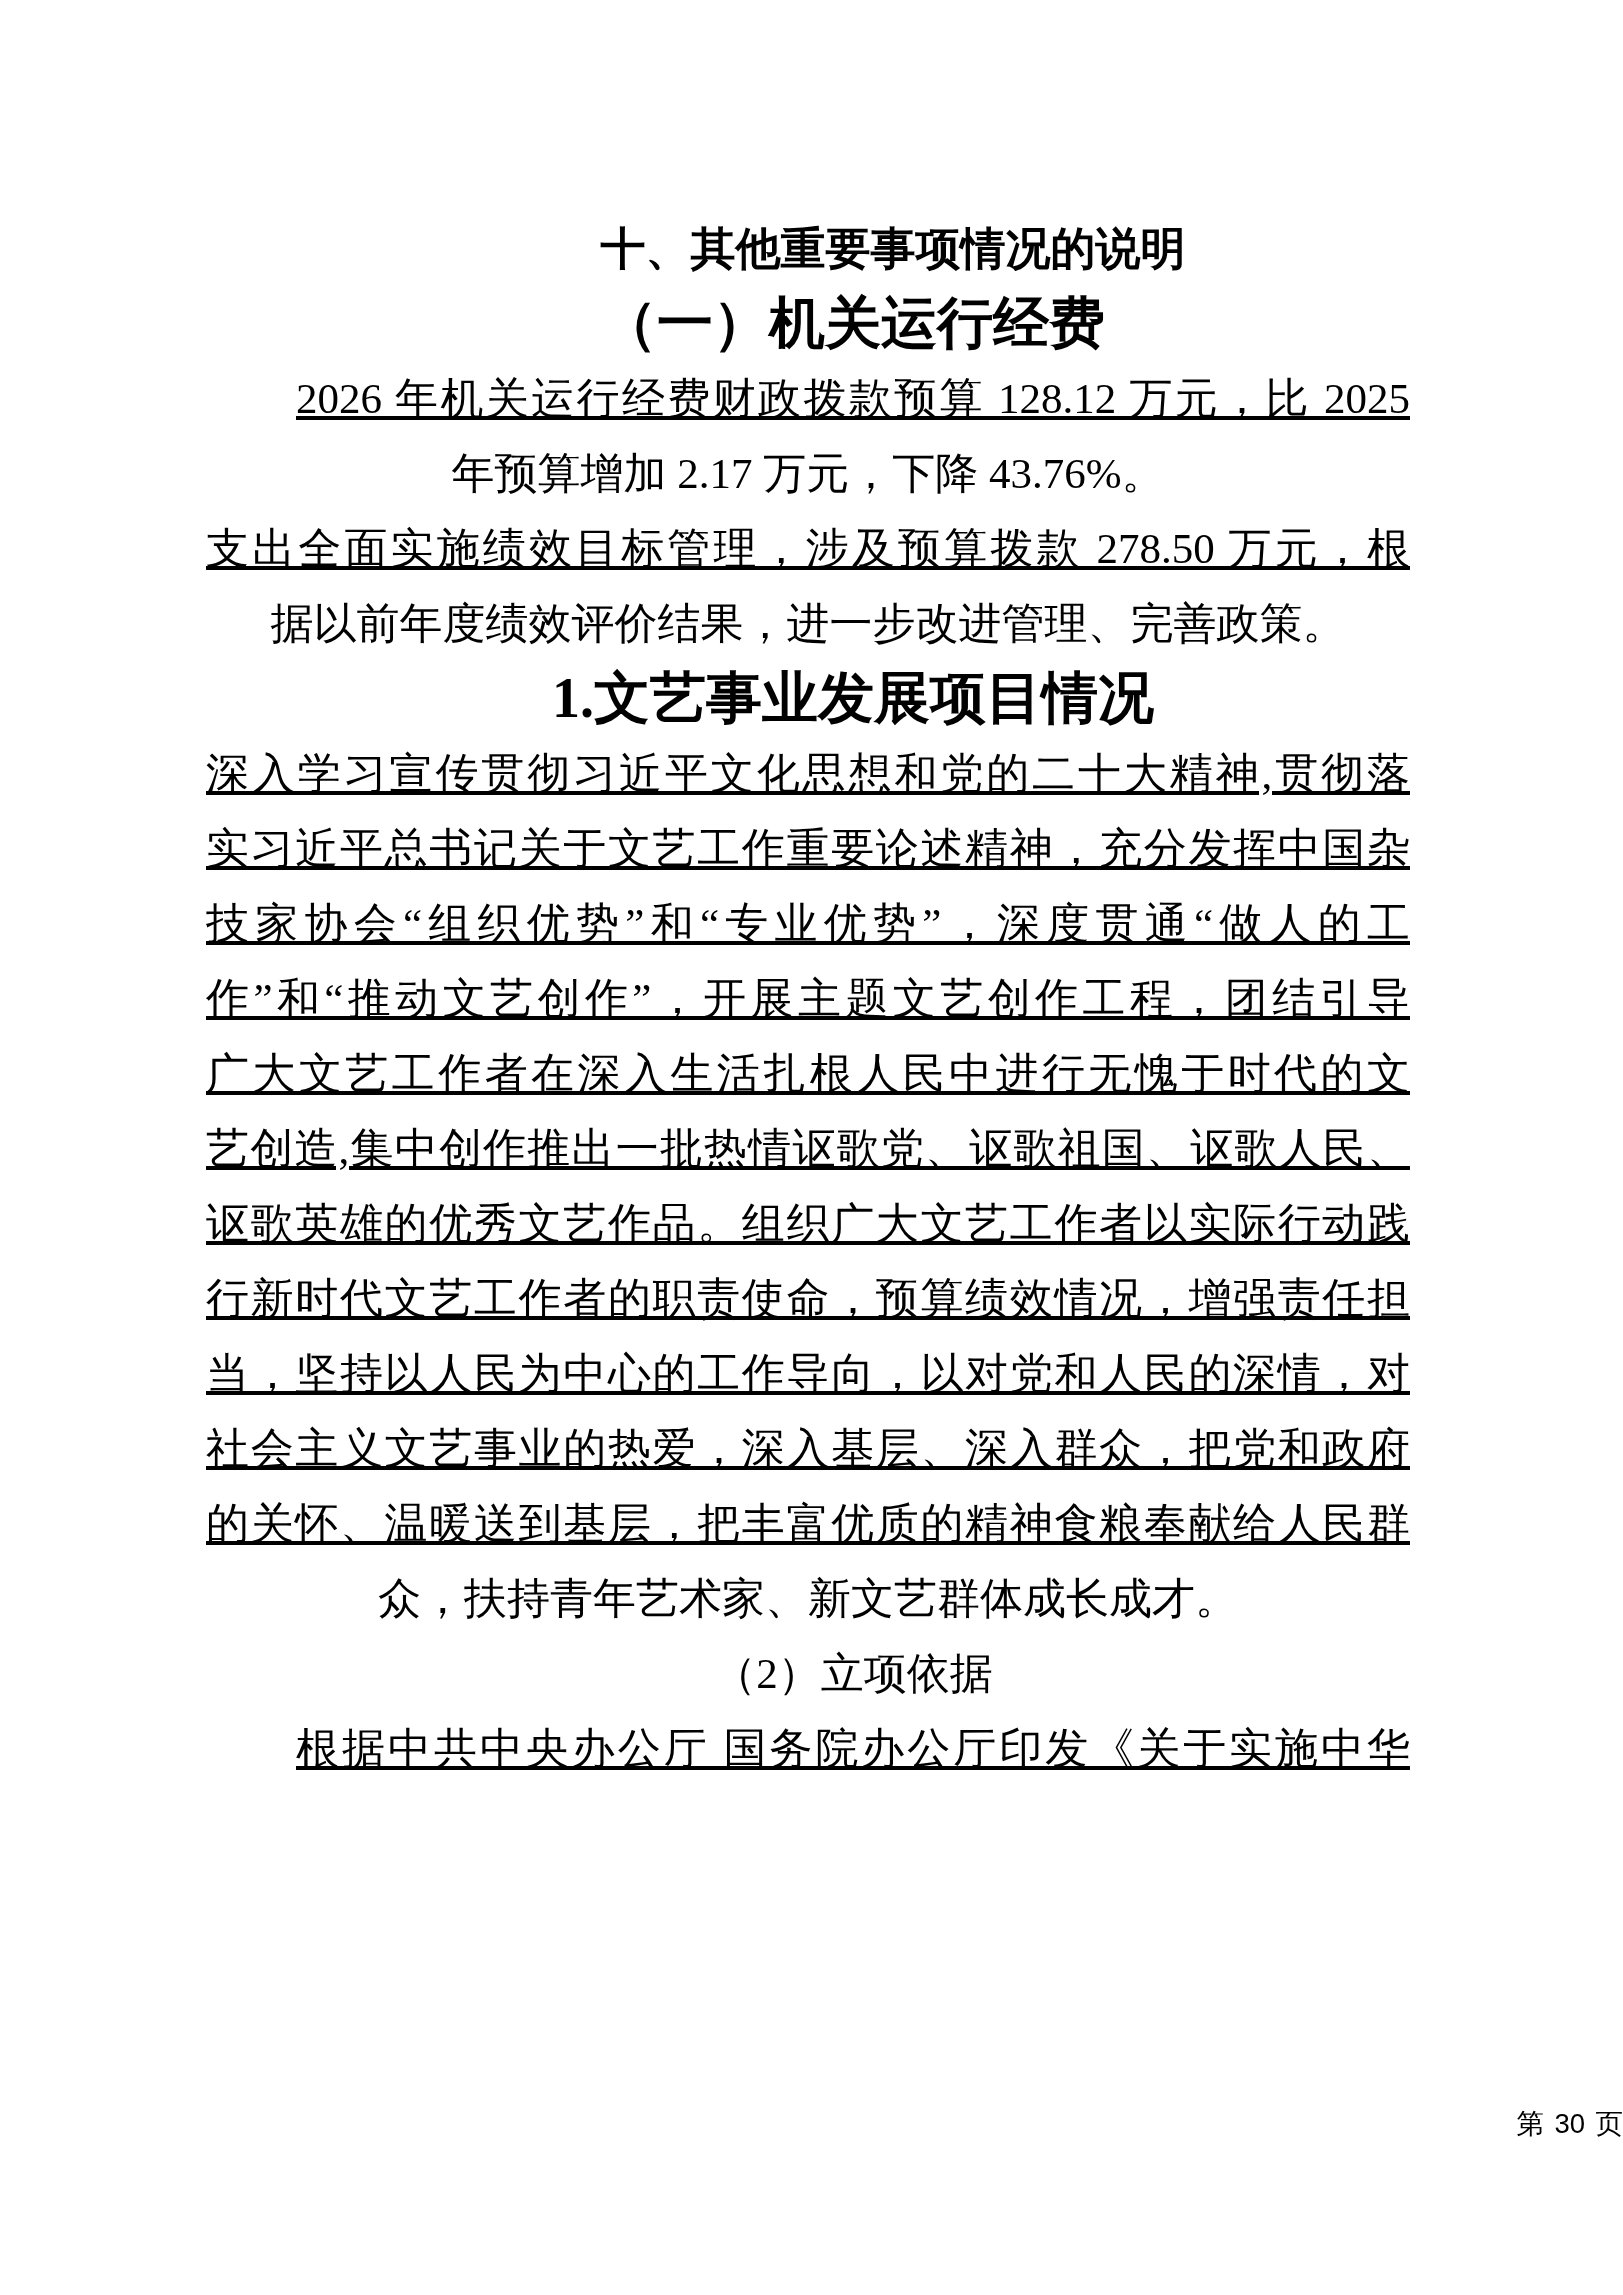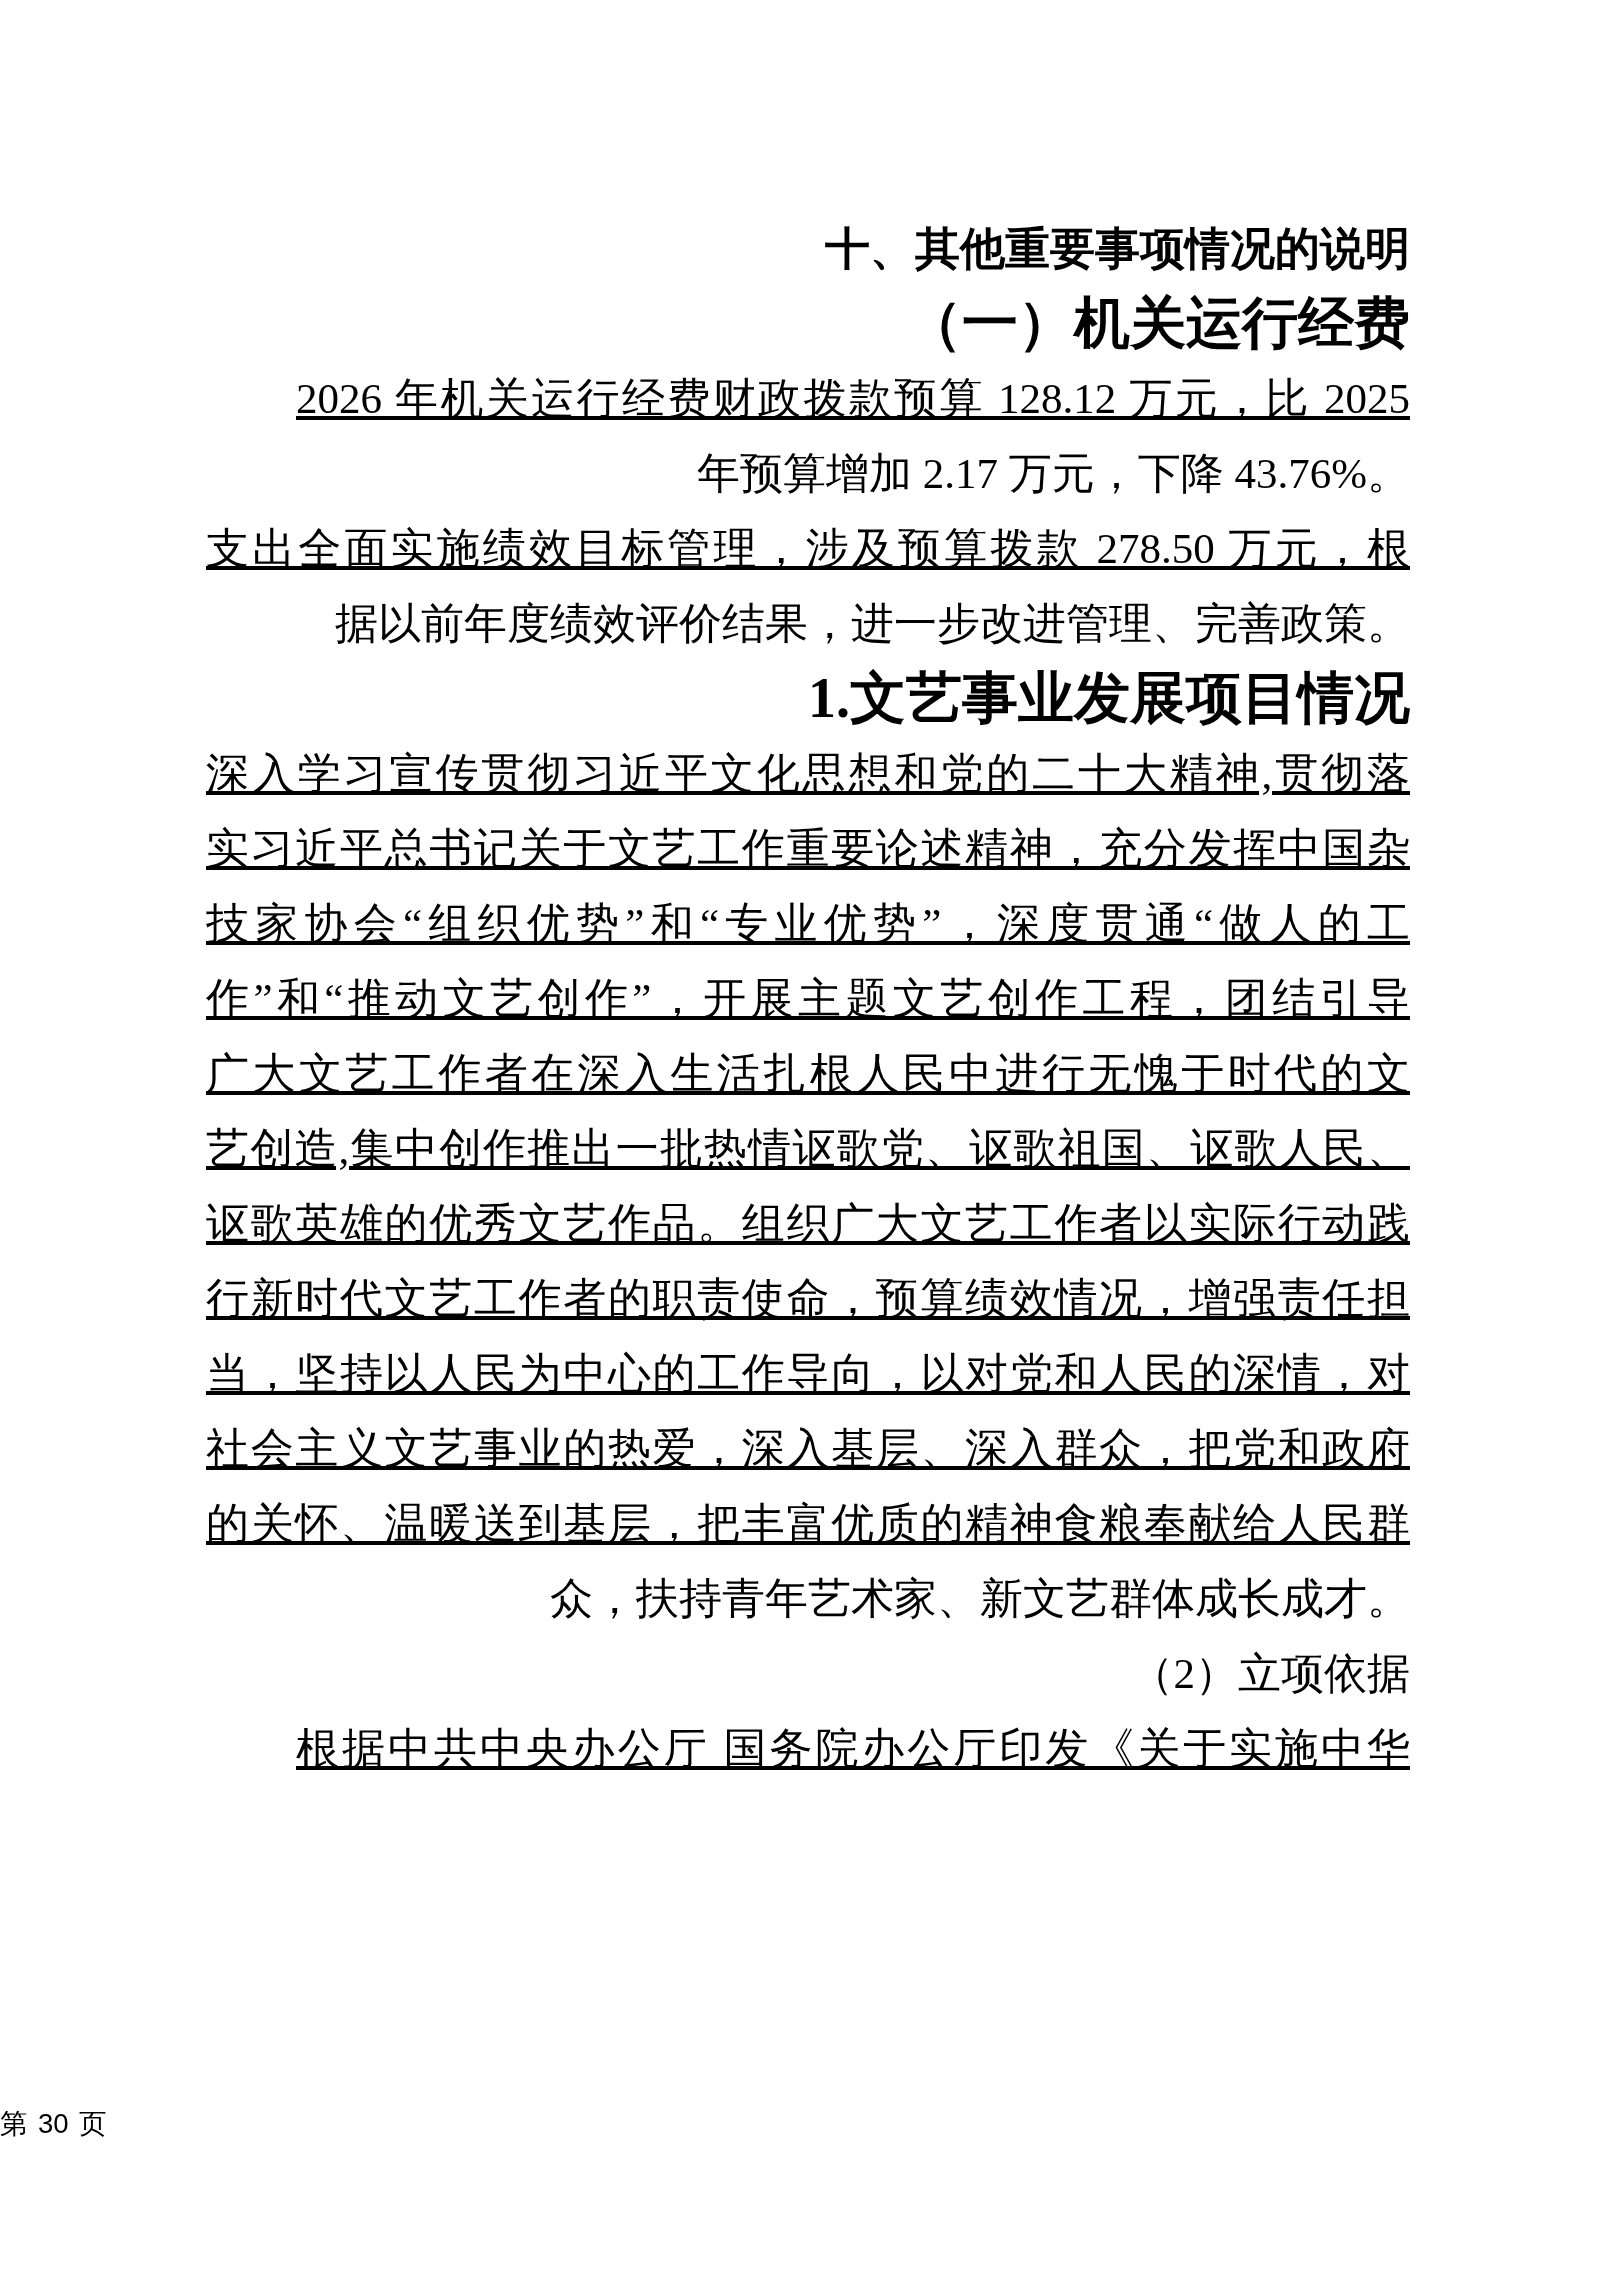--- a/index.html
+++ b/index.html
@@ -16,21 +16,21 @@
     left: 206px;
     right: 213px;
     top: 211px;
   }
   .line {
     height: 75px;
     line-height: 75px;
     font-family: "Liberation Serif", "DejaVu Serif", serif;
     font-size: 43px;
     color: #000;
-    text-align: right;
+    text-align: center;
   }
   .l-h1 {
     padding-left: 170px;
     font-family: "Liberation Sans", "DejaVu Sans", sans-serif;
     font-weight: bold;
     font-size: 45px;
   }
   .l-h2 {
     font-family: Liberation Serif, serif;
     font-weight: bold;
@@ -41,21 +41,21 @@
     text-align: justify;
     text-align-last: justify;
     text-justify: inter-character;
     text-decoration: underline;
   }
   .footer {
     position: absolute;
     left: 0;
     right: 0;
     top: 2106px;
-    text-align: left;
+    text-align: right;
     font-family: "Liberation Serif", "DejaVu Serif", serif;
     font-size: 27.5px;
     color: #000;
   }
   .footer .num {
     font-family: "Liberation Sans", "DejaVu Sans", sans-serif;
     margin: 0 10.5px;
   }
 </style>
 </head>

